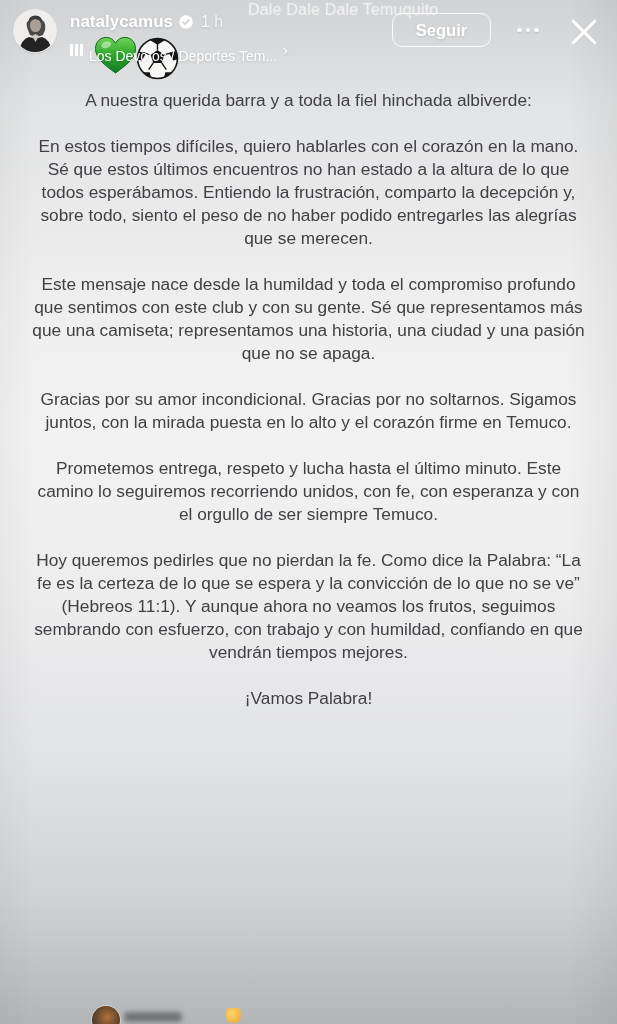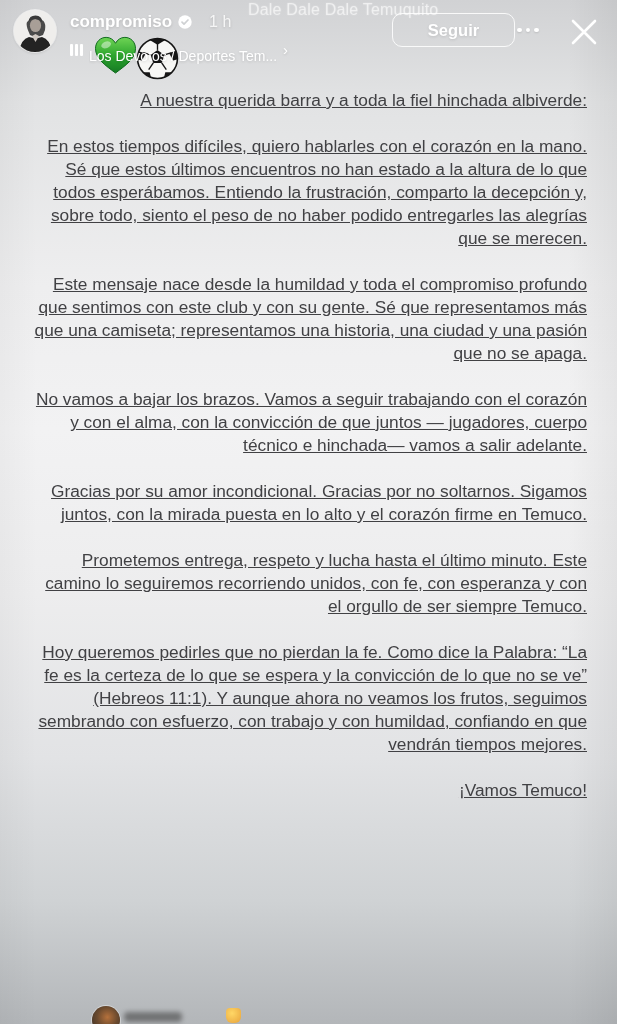--- a/index.html
+++ b/index.html
@@ -41,36 +41,36 @@
     overflow:hidden; background:#f2f1ef;
     box-shadow:0 0 0 1px rgba(255,255,255,0.6), 0 1px 3px rgba(0,0,0,0.15);
   }
   .avatar svg { display:block; }
 
   .meta { position:absolute; left:70px; top:12px; color:#fff; }
   .meta-row1 { display:flex; align-items:center; gap:6px;
     text-shadow:0 1px 3px rgba(0,0,0,0.15); }
   .username { font-size:17px; font-weight:700; color:#fff; }
   .badge { display:inline-flex; width:14px; height:14px; }
-  .time { font-size:16px; color:rgba(255,255,255,0.82); margin-left:11px; }
+  .time { font-size:16px; color:rgba(255,255,255,0.82); margin-left:2px; }
 
   .meta-row2 { display:flex; align-items:center; gap:6px; margin-top:3px;
     text-shadow:0 1px 3px rgba(0,0,0,0.15); cursor:pointer; }
   .musicbars { display:inline-flex; align-items:flex-end; gap:2px; height:12px; }
   .musicbars i { display:block; width:3px; background:#fff; border-radius:1px; }
   .musicbars i:nth-child(1){ height:12px; }
   .musicbars i:nth-child(2){ height:12px; }
   .musicbars i:nth-child(3){ height:12px; }
   .music-title { font-size:14px; color:#fff; max-width:210px;
     overflow:hidden; white-space:nowrap;margin-top:13px; }
   .music-chevron { font-size:15px; color:#fff; }
 
   .follow-btn {
     position:absolute; left:392px; top:13px;
-    width:123px; height:34px;
+    width:99px; height:34px;
     background:transparent;
     border:1.6px solid rgba(255,255,255,0.85);
     border-radius:10px;
     color:#fff; font-family:"Liberation Sans", sans-serif;
     font-size:16.5px; font-weight:600;
     text-shadow:0 1px 3px rgba(0,0,0,0.12);
     cursor:pointer;
   }
 
   .more-btn {
@@ -88,25 +88,24 @@
 
   
   .stickers { position:absolute; left:93px; top:30px; z-index:4;
     display:flex; align-items:center; }
   .sticker-heart { width:45px; height:45px; }
   .sticker-ball  { width:43px; height:43px; margin-left:-2px; margin-top:7px; }
 
   
   .letter {
     position:absolute; top:89px; left:30px; right:30px;
-    text-align:right;
+    text-align:center;
     color:#414144;
     font-size:17.3px; line-height:23px;
     z-index:3;
-    text-decoration:underline;
   }
   .letter p { margin:0 0 23px 0; white-space:pre-line; }
 
   
   .bottom-tag { position:absolute; left:0; bottom:-14px; height:32px; width:300px; z-index:4; }
   .bt-avatar { position:absolute; left:92px; top:0; width:28px; height:28px;
     border-radius:50%; overflow:hidden;
     background:radial-gradient(circle at 55% 40%, #b5713c 0%, #6b4a2e 45%, #2e2a26 100%);
     box-shadow:0 0 0 1px rgba(255,255,255,0.4); }
   .bt-text { position:absolute; left:124px; top:6px; width:58px; height:10px;
@@ -131,21 +130,21 @@
         <path d="M13 12 q8 -8 16.5 -1 q2.5 3 1.5 9 l-2 5 q-7 3 -13 0 l-2.5 -6 q-1.5 -5 -0.5 -7z" fill="#4a4a4a"></path>
         <ellipse cx="21.5" cy="15.5" rx="5.6" ry="6.6" fill="#a89f97"></ellipse>
         <path d="M14.5 11.5 q7 -5 13.5 0.5 q0.5 -6 -6.5 -6.5 q-6.5 0 -7 6z" fill="#3a3a3a"></path>
         <path d="M5 42 q2 -13 10 -15 l6.5 1.5 l6.5 -1.5 q8 2 10 15 z" fill="#232323"></path>
         <path d="M18 26 l3.5 6 l3.5 -6 l-3.5 -2z" fill="#cfc8c1"></path>
       </svg>
     </div>
 
     <div class="meta">
       <div class="meta-row1">
-        <span class="username">compromiso</span>
+        <span class="username">natalycamus</span>
         <span class="badge">
           <svg width="14" height="14" viewBox="0 0 14 14">
             <circle cx="7" cy="7" r="6.7" fill="#ffffff"></circle>
             <path d="M4 7.2 l2 2 l4 -4.2" fill="none" stroke="#cfd1d3" stroke-width="1.7" stroke-linecap="round" stroke-linejoin="round"></path>
           </svg>
         </span>
         <span class="time">1 h</span>
       </div>
       <div class="meta-row2">
         <span class="musicbars">
@@ -208,25 +207,24 @@
           <path d="M15 18.3 L7.5 16"></path>
       </g>
     </svg>
   </div>
 
   <main class="letter">
     <p>A nuestra querida barra y a toda la fiel hinchada albiverde:</p>
     <p>En estos tiempos difíciles, quiero hablarles con el corazón en la mano.
 Sé que estos últimos encuentros no han estado a la altura de lo que todos esperábamos. Entiendo la frustración, comparto la decepción y, sobre todo, siento el peso de no haber podido entregarles las alegrías que se merecen.</p>
     <p>Este mensaje nace desde la humildad y toda el compromiso profundo que sentimos con este club y con su gente. Sé que representamos más que una camiseta; representamos una historia, una ciudad y una pasión que no se apaga.</p>
-    <p>No vamos a bajar los brazos. Vamos a seguir trabajando con el corazón y con el alma, con la convicción de que juntos — jugadores, cuerpo técnico e hinchada— vamos a salir adelante.</p>
     <p>Gracias por su amor incondicional. Gracias por no soltarnos. Sigamos juntos, con la mirada puesta en lo alto y el corazón firme en Temuco.</p>
     <p>Prometemos entrega, respeto y lucha hasta el último minuto. Este camino lo seguiremos recorriendo unidos, con fe, con esperanza y con el orgullo de ser siempre Temuco.</p>
     <p>Hoy queremos pedirles que no pierdan la fe. Como dice la Palabra: “La fe es la certeza de lo que se espera y la convicción de lo que no se ve” (Hebreos 11:1). Y aunque ahora no veamos los frutos, seguimos sembrando con esfuerzo, con trabajo y con humildad, confiando en que vendrán tiempos mejores.</p>
-    <p>¡Vamos Temuco!</p>
+    <p>¡Vamos Palabra!</p>
   </main>
 
   <div class="bottom-tag">
     <div class="bt-avatar"></div>
     <div class="bt-text"></div>
     <div class="bt-emoji"></div>
   </div>
 
 </div>
 

